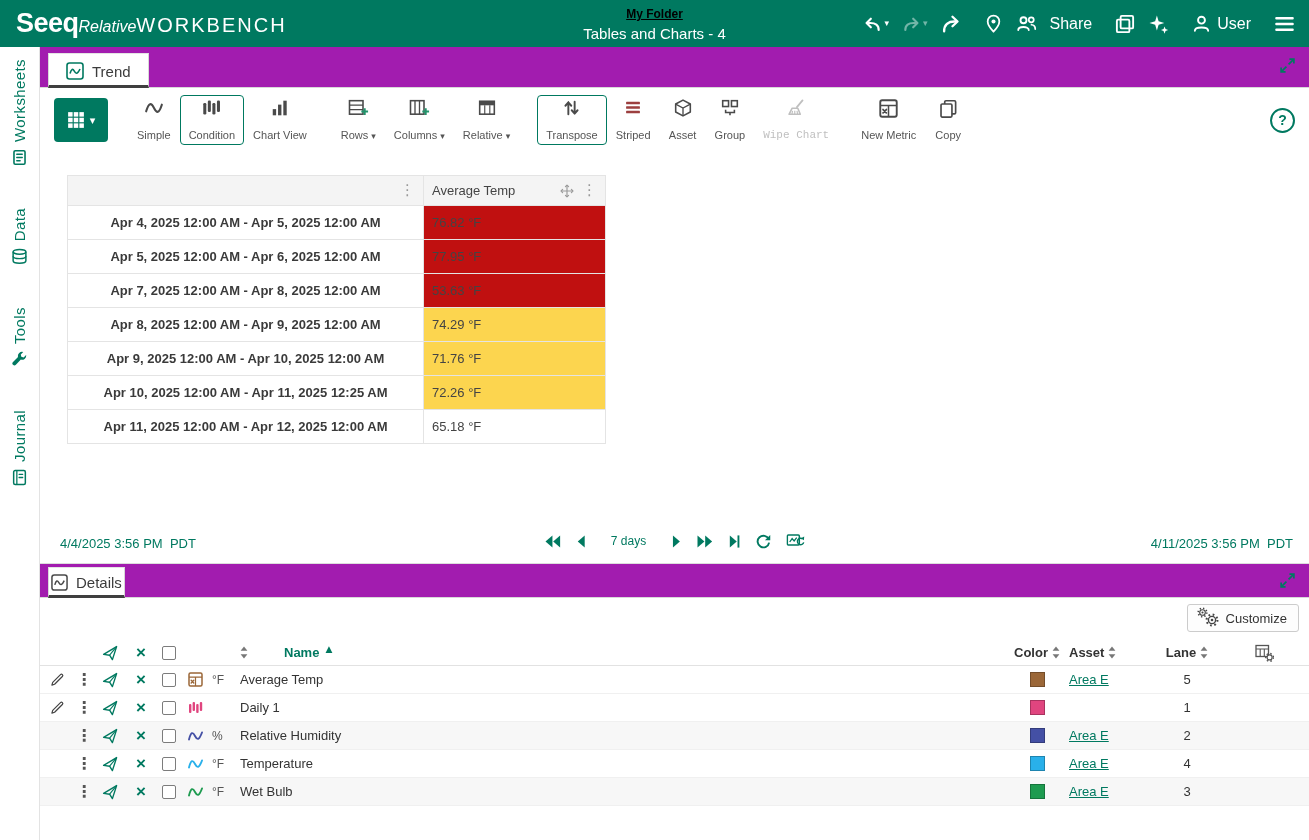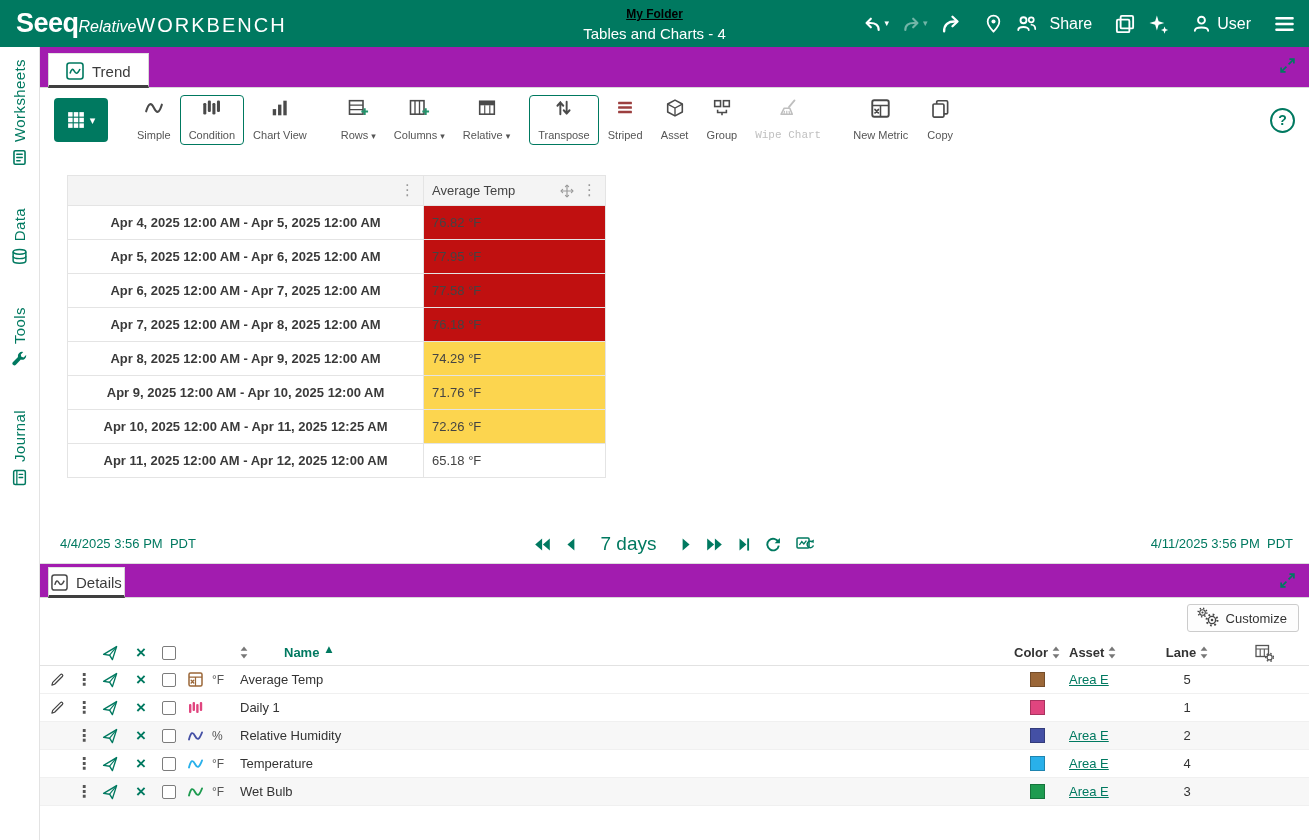--- a/index.html
+++ b/index.html
@@ -69,21 +69,21 @@
   .st-medium { background:var(--yellow,#fcd54f); color:#4a4a4a; }
   .st-none { color:#777; }
   .kebab { font-family:"DejaVu Sans",sans-serif; font-size:15px; color:#999; line-height:1; }
   .mla { margin-left:auto; }
 
   
   .timebar { position:absolute; top:482px; left:0; right:0; height:30px; color:var(--brand,#007960); font-size:13px; }
   .tbx-left { position:absolute; left:20px; top:7px; }
   .tbx-right { position:absolute; right:16px; top:7px; }
   .tbx-center { position:absolute; left:50%; top:4px; transform:translateX(-50%); display:flex; align-items:center; gap:15px; }
-  .dur { margin:0 10px; font-size:19px; }
+  .dur { margin:0 10px; font-size:12px; }
 
   
   .details-strip { top:516px; height:35px; border-top:1px solid #ddd; }
   .details-strip .tab { padding:6px 2px 4px; }
   .details-strip .expand-btn { top:8px; }
   .customize-btn { position:absolute; top:557px; right:10px; display:flex; align-items:center; gap:7px;
                    border:1px solid #ccc; border-radius:3px; background:#fdfdfd; padding:4px 11px;
                    font-size:13px; color:#333; }
   .gearwrap { position:relative; width:20px; height:18px; color:#444; }
   .gear-sm { position:absolute; left:-2px; top:-2px; }
@@ -448,21 +448,21 @@
             <use href="#i-tablecols"></use>
           </svg>
         <span class="lbl"><span data-interactable="false">Columns</span> <span class="caret" data-interactable="false">▾</span></span>
       </div>
       <div class="tool" data-interactable="true">
         <svg class="ic" width="20" height="18" data-interactable="false">
             <use href="#i-tablehead"></use>
           </svg>
         <span class="lbl"><span data-interactable="false">Relative</span> <span class="caret" data-interactable="false">▾</span></span>
       </div>
-      <div class="tool selected" style="margin-left:10px" data-interactable="true">
+      <div class="tool selected" style="margin-left:18px" data-interactable="true">
         <svg class="ic" width="19" height="18" data-interactable="false">
             <use href="#i-transpose"></use>
           </svg>
         <span class="lbl" data-interactable="false">Transpose</span>
       </div>
       <div class="tool" data-interactable="true">
         <svg class="ic c-striped" width="18" height="17" data-interactable="false">
             <use href="#i-striped"></use>
           </svg>
         <span class="lbl" data-interactable="false">Striped</span>
@@ -522,26 +522,22 @@
       </tr>
       <tr data-interactable="true">
             <td class="range" data-interactable="false">Apr 4, 2025 12:00 AM - Apr 5, 2025 12:00 AM</td>
             <td class="value st-high" data-interactable="false">76.82 °F</td>
           </tr>
       <tr data-interactable="true">
             <td class="range" data-interactable="false">Apr 5, 2025 12:00 AM - Apr 6, 2025 12:00 AM</td>
             <td class="value st-high" data-interactable="false">77.95 °F</td>
           </tr>
       <tr data-interactable="true">
-            <td class="range" data-interactable="false">Apr 6, 2025 12:00 AM - Apr 7, 2025 12:00 AM</td>
-            <td class="value st-high" data-interactable="false">77.58 °F</td>
-          </tr>
-      <tr data-interactable="true">
             <td class="range" data-interactable="false">Apr 7, 2025 12:00 AM - Apr 8, 2025 12:00 AM</td>
-            <td class="value st-high" data-interactable="false">76.18 °F</td>
+            <td class="value st-high" data-interactable="false">53.63 °F</td>
           </tr>
       <tr data-interactable="true">
             <td class="range" data-interactable="false">Apr 8, 2025 12:00 AM - Apr 9, 2025 12:00 AM</td>
             <td class="value st-medium" data-interactable="false">74.29 °F</td>
           </tr>
       <tr data-interactable="true">
             <td class="range" data-interactable="false">Apr 9, 2025 12:00 AM - Apr 10, 2025 12:00 AM</td>
             <td class="value st-medium" data-interactable="false">71.76 °F</td>
           </tr>
       <tr data-interactable="true">

